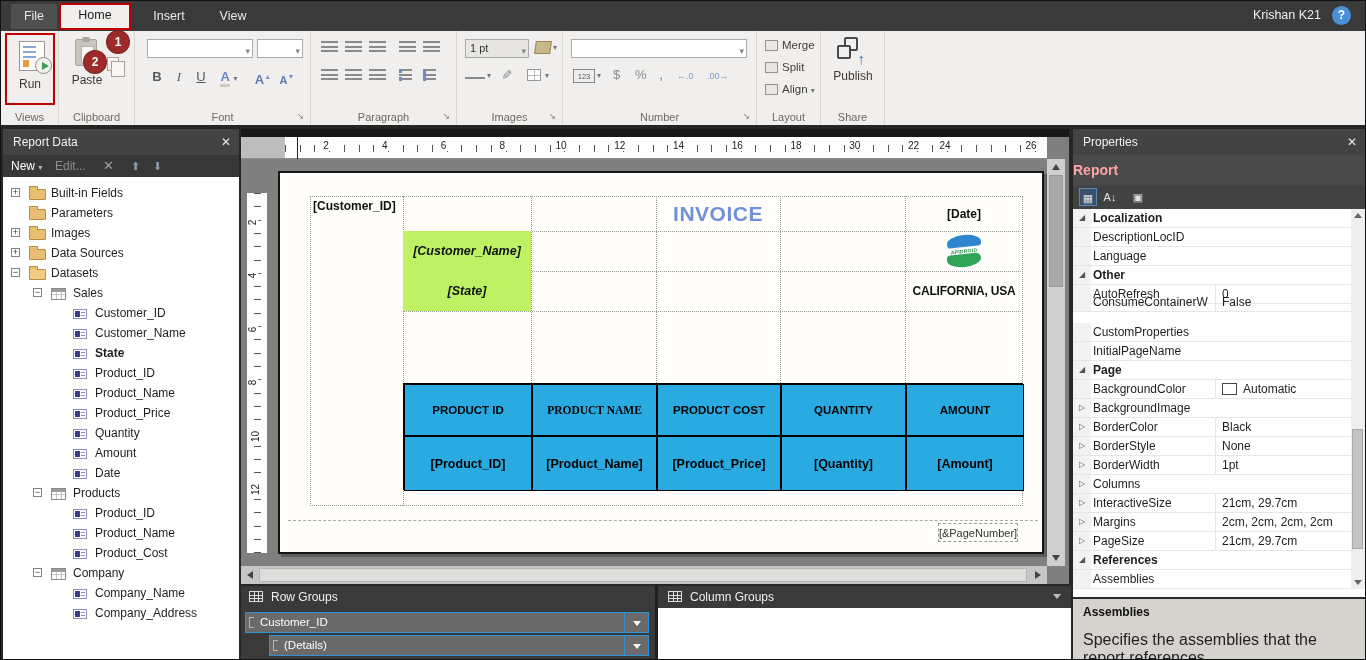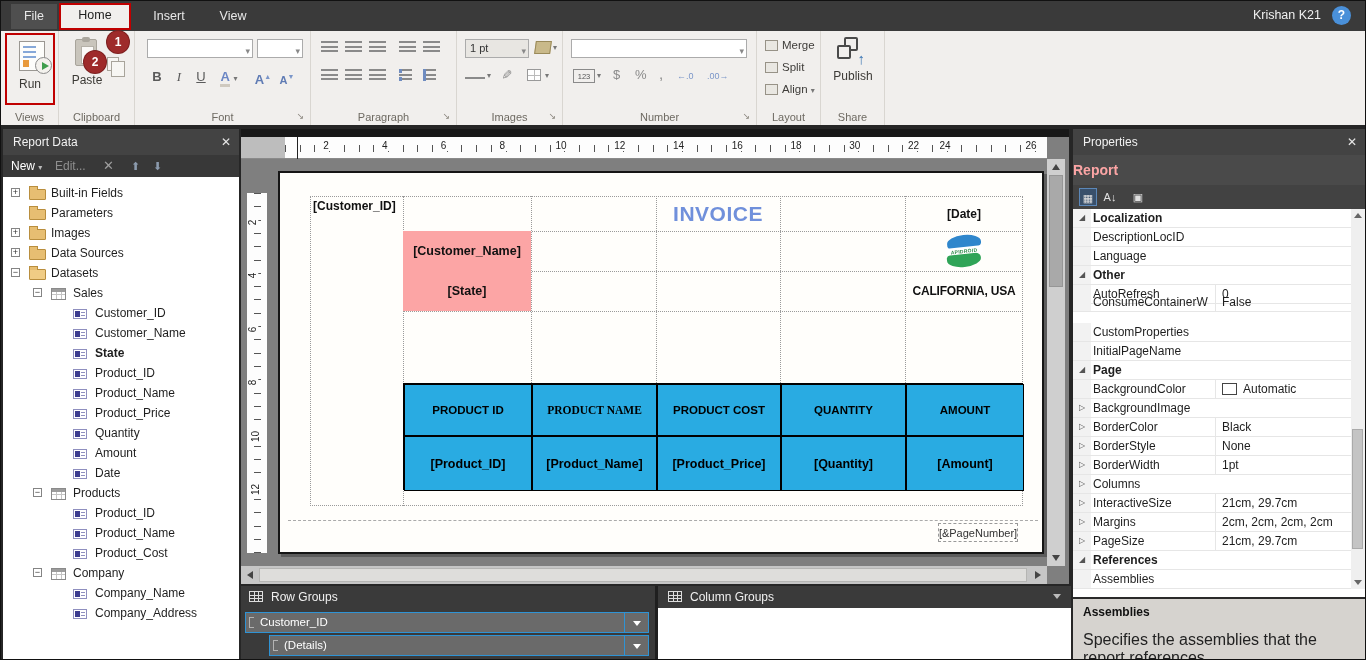--- a/index.html
+++ b/index.html
@@ -92,21 +92,21 @@
   .v-ruler{position:absolute;left:6px;top:64px;width:20px;height:360px;background:#fdfdfd;}
   .v-ruler .ticks{position:absolute;left:7px;top:0;width:7px;height:100%;background:repeating-linear-gradient(180deg,#555 0 1px,transparent 1px 13.3px);}
   .v-num{position:absolute;left:1px;font-size:10px;color:#222;transform:rotate(-90deg);background:#fdfdfd;padding:0 2px;}
   .page{position:absolute;left:37px;top:42px;width:766px;height:383px;background:#fffefb;border:2px solid #151515;box-shadow:3px 3px 0 #5c5c5c;}
 
   .dotted{position:absolute;border:1px dotted #9a9a9a;}
   .dot-v{position:absolute;width:0;border-left:1px dotted #9a9a9a;}
   .dot-h{position:absolute;height:0;border-top:1px dotted #9a9a9a;}
   .cell{position:absolute;display:flex;align-items:center;justify-content:center;font-weight:bold;color:#111;}
   .invoice-title{font-size:21px;letter-spacing:.5px;}
-  .orange{background:#fca5a5;}
+  .orange{background:#bef264;font-style:italic;}
   .ptable{position:absolute;left:123px;top:210px;width:620px;height:107px;display:grid;grid-template-columns:128px 125px 124px 125px 118px;grid-template-rows:52px 55px;border:1px solid #000;}
   .pcell{border:1px solid #000;background:#29abe2;display:flex;align-items:center;justify-content:center;font-weight:bold;color:#000;}
   .footer-line{position:absolute;left:8px;top:347px;width:750px;border-top:1px dashed #aaa;}
   .pagenum{position:absolute;left:658px;top:350px;width:80px;height:19px;border:1px dashed #999;font-size:11px;color:#333;display:flex;align-items:center;justify-content:center;}
 
   .logo{position:relative;width:38px;height:34px;}
   .logo .top{position:absolute;left:2px;top:1px;width:34px;height:15px;background:#2f86cc;border-radius:60% 60% 50% 40%;transform:rotate(-6deg);}
   .logo .bot{position:absolute;left:2px;bottom:1px;width:34px;height:15px;background:#2fa457;border-radius:40% 50% 60% 60%;transform:rotate(-6deg);}
   .logo .band{position:absolute;left:0;top:13px;width:38px;height:7px;background:#fff;transform:rotate(-6deg);display:flex;align-items:center;justify-content:center;}
   .logo .band span{font-size:5px;font-weight:bold;color:#2e8b4a;letter-spacing:.3px;}

